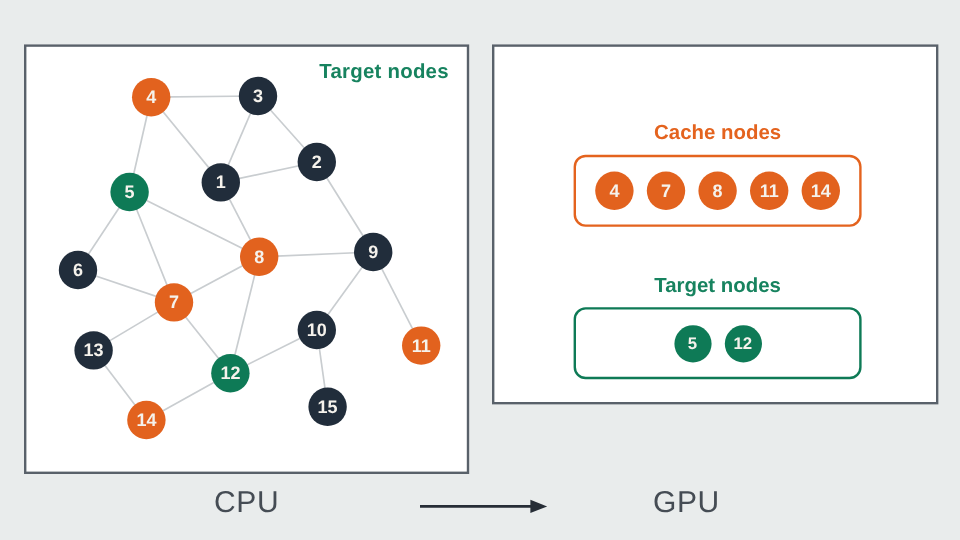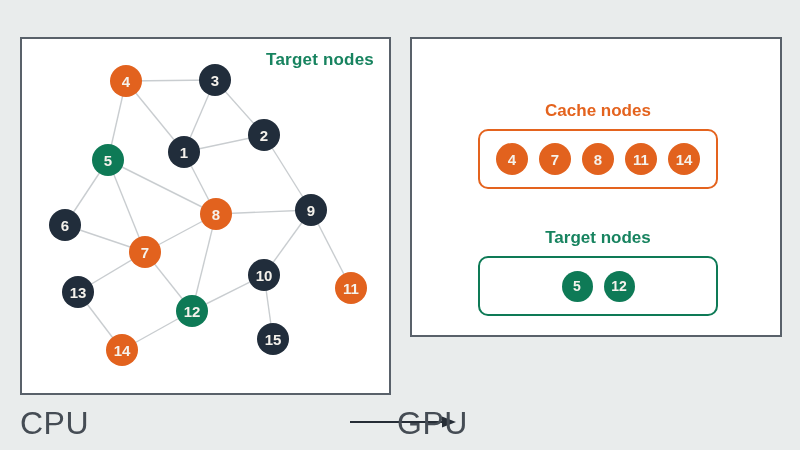--- a/index.html
+++ b/index.html
@@ -39,25 +39,25 @@
   .box-orange{border:2px solid #E4631E;}
   .box-green{border:2px solid #0E7A56;}
   .chip{
     width:32px;height:32px;border-radius:50%;
     display:flex;align-items:center;justify-content:center;
     color:#F5F2EC;font-size:15px;font-weight:bold;
   }
   .chip-small{width:31px;height:31px;font-size:14px;}
   .bottom-label{
     position:absolute;top:405px;height:32px;
-    text-align:left;font-size:32px;color:#454C54;
+    text-align:center;font-size:25px;color:#454C54;
     letter-spacing:0.5px;
   }
   .label-cpu{left:20px;width:371px;}
-  .label-gpu{left:397px;width:372px;}
+  .label-gpu{left:386px;width:372px;}
   .arrow-svg{position:absolute;left:346px;top:413px;}
 </style>
 </head>
 <body>
 
 <div class="stage">
 
   <div class="panel panel-cpu">
     <svg class="graph-svg" viewBox="0 0 367 354">
         <line x1="104" y1="42" x2="193" y2="41" stroke="#C9CDD0" stroke-width="1.4"></line>

